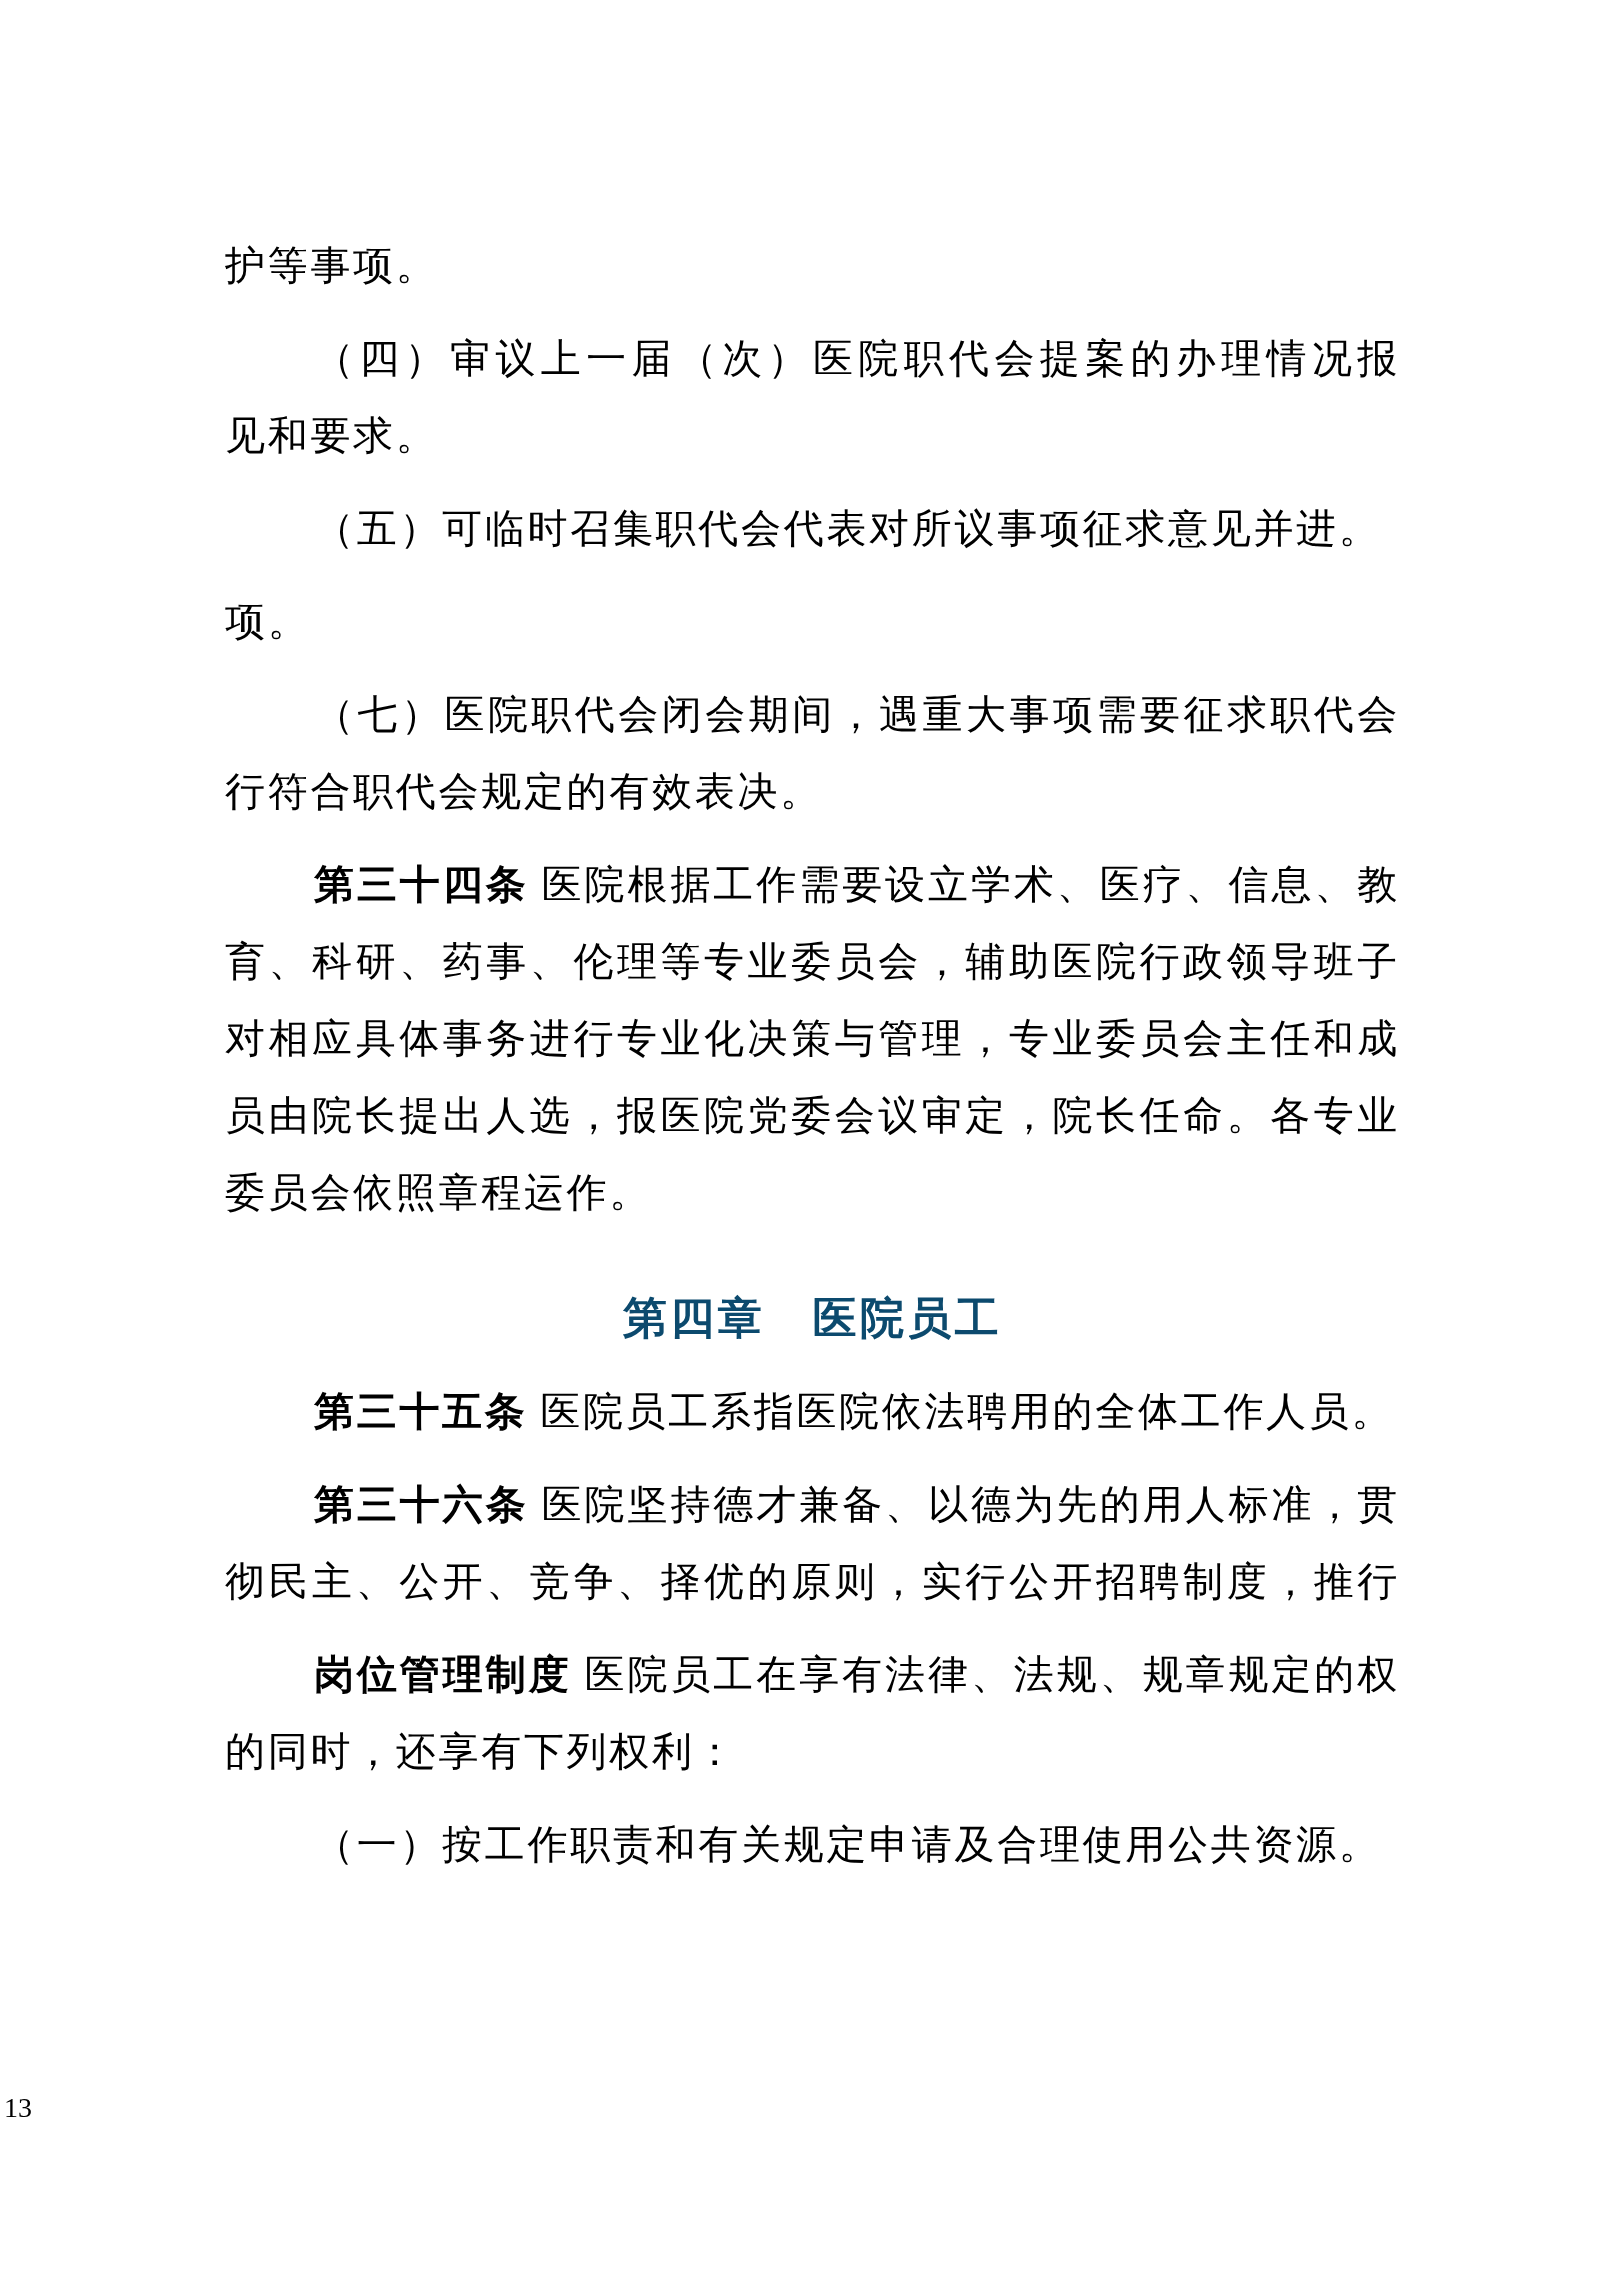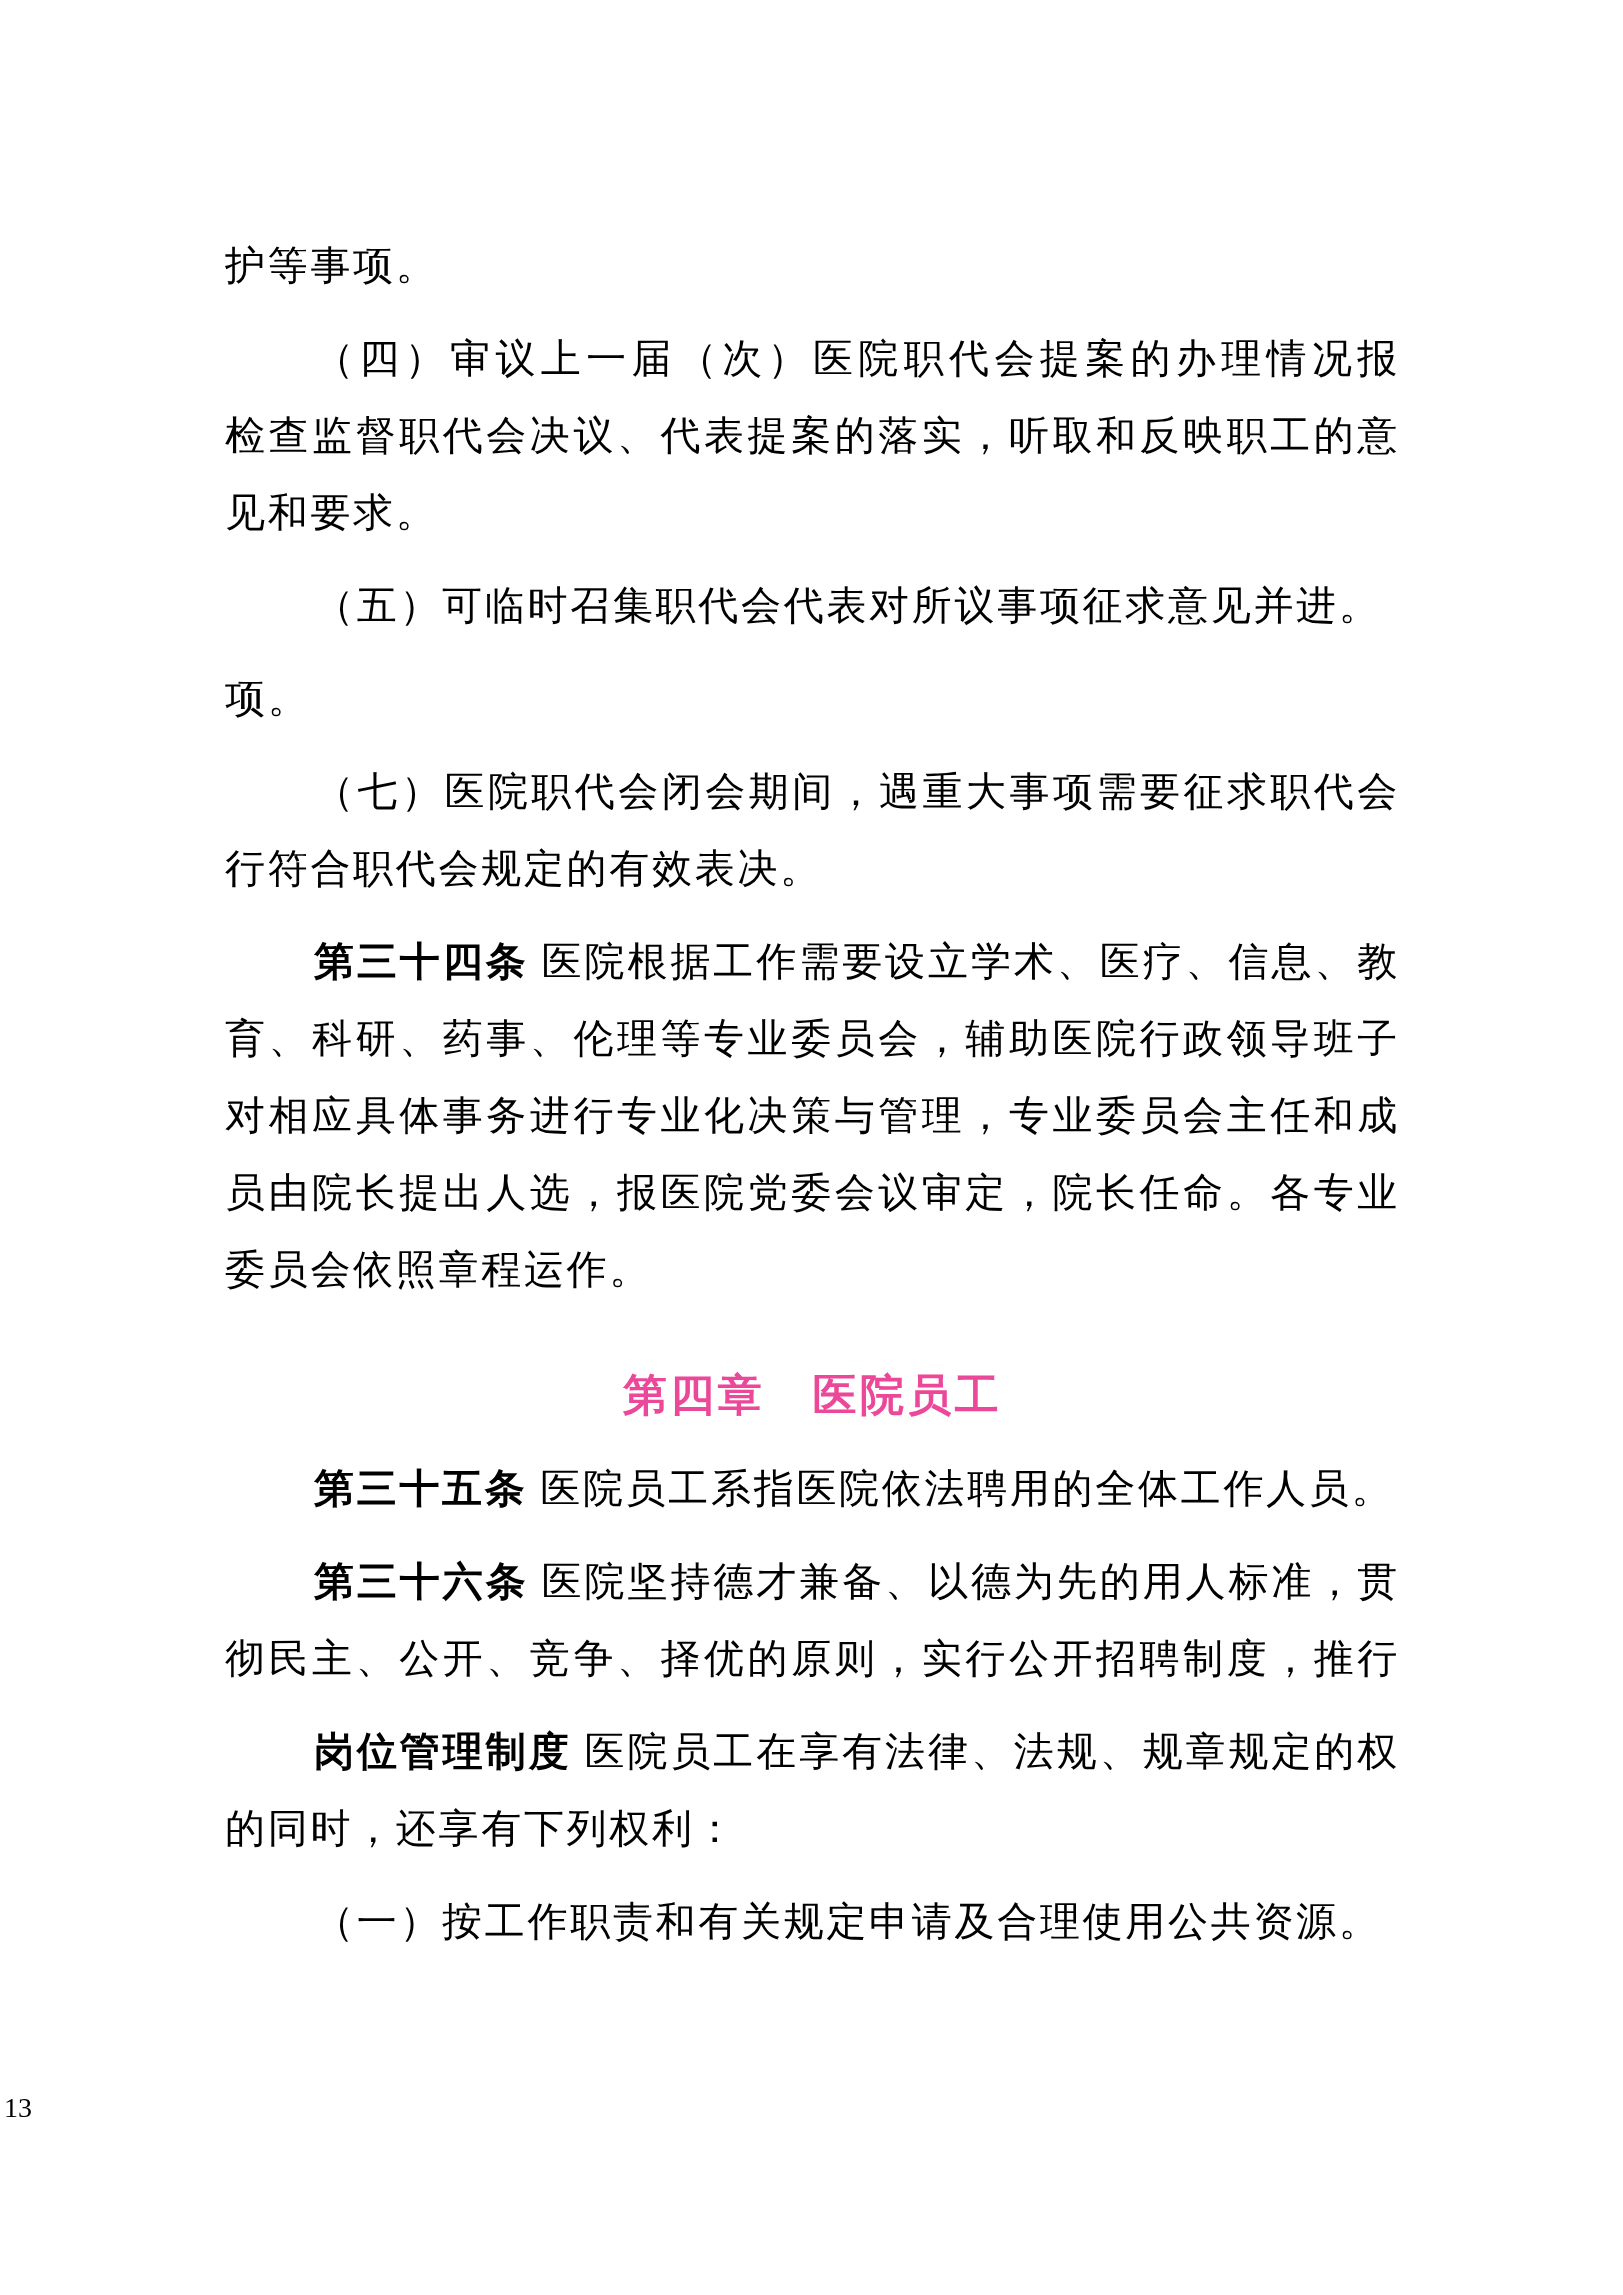--- a/index.html
+++ b/index.html
@@ -47,21 +47,21 @@
     font-family: "Liberation Sans", "DejaVu Sans", sans-serif;
   }
   .chapter-heading {
     font-family: "Liberation Sans", "DejaVu Sans", sans-serif;
     font-weight: 700;
     font-size: 44px;
     line-height: 77px;
     height: 77px;
     letter-spacing: 3.4px;
     text-align: center;
-    color: #ec4899;
+    color: #0c4a6e;
     margin-top: 48px;
     margin-bottom: 17px;
   }
   .page-number {
     position: absolute;
     top: 2094px;
     left: 4px;
     width: 100%;
     text-align: left;
     font-family: "Liberation Serif", "DejaVu Serif", serif;
@@ -73,21 +73,20 @@
 </head>
 <body>
 
 <div class="page">
   <div class="content">
       <div class="paragraph">
         <div class="line last">护等事项。</div>
       </div>
       <div class="paragraph">
         <div class="line indent">（四）审议上一届（次）医院职代会提案的办理情况报告，</div>
-        <div class="line">检查监督职代会决议、代表提案的落实，听取和反映职工的意</div>
         <div class="line last">见和要求。</div>
       </div>
       <div class="paragraph">
         <div class="line indent last">（五）可临时召集职代会代表对所议事项征求意见并进。</div>
       </div>
       <div class="paragraph">
         <div class="line last">项。</div>
       </div>
       <div class="paragraph">
         <div class="line indent">（七）医院职代会闭会期间，遇重大事项需要征求职代会</div>

